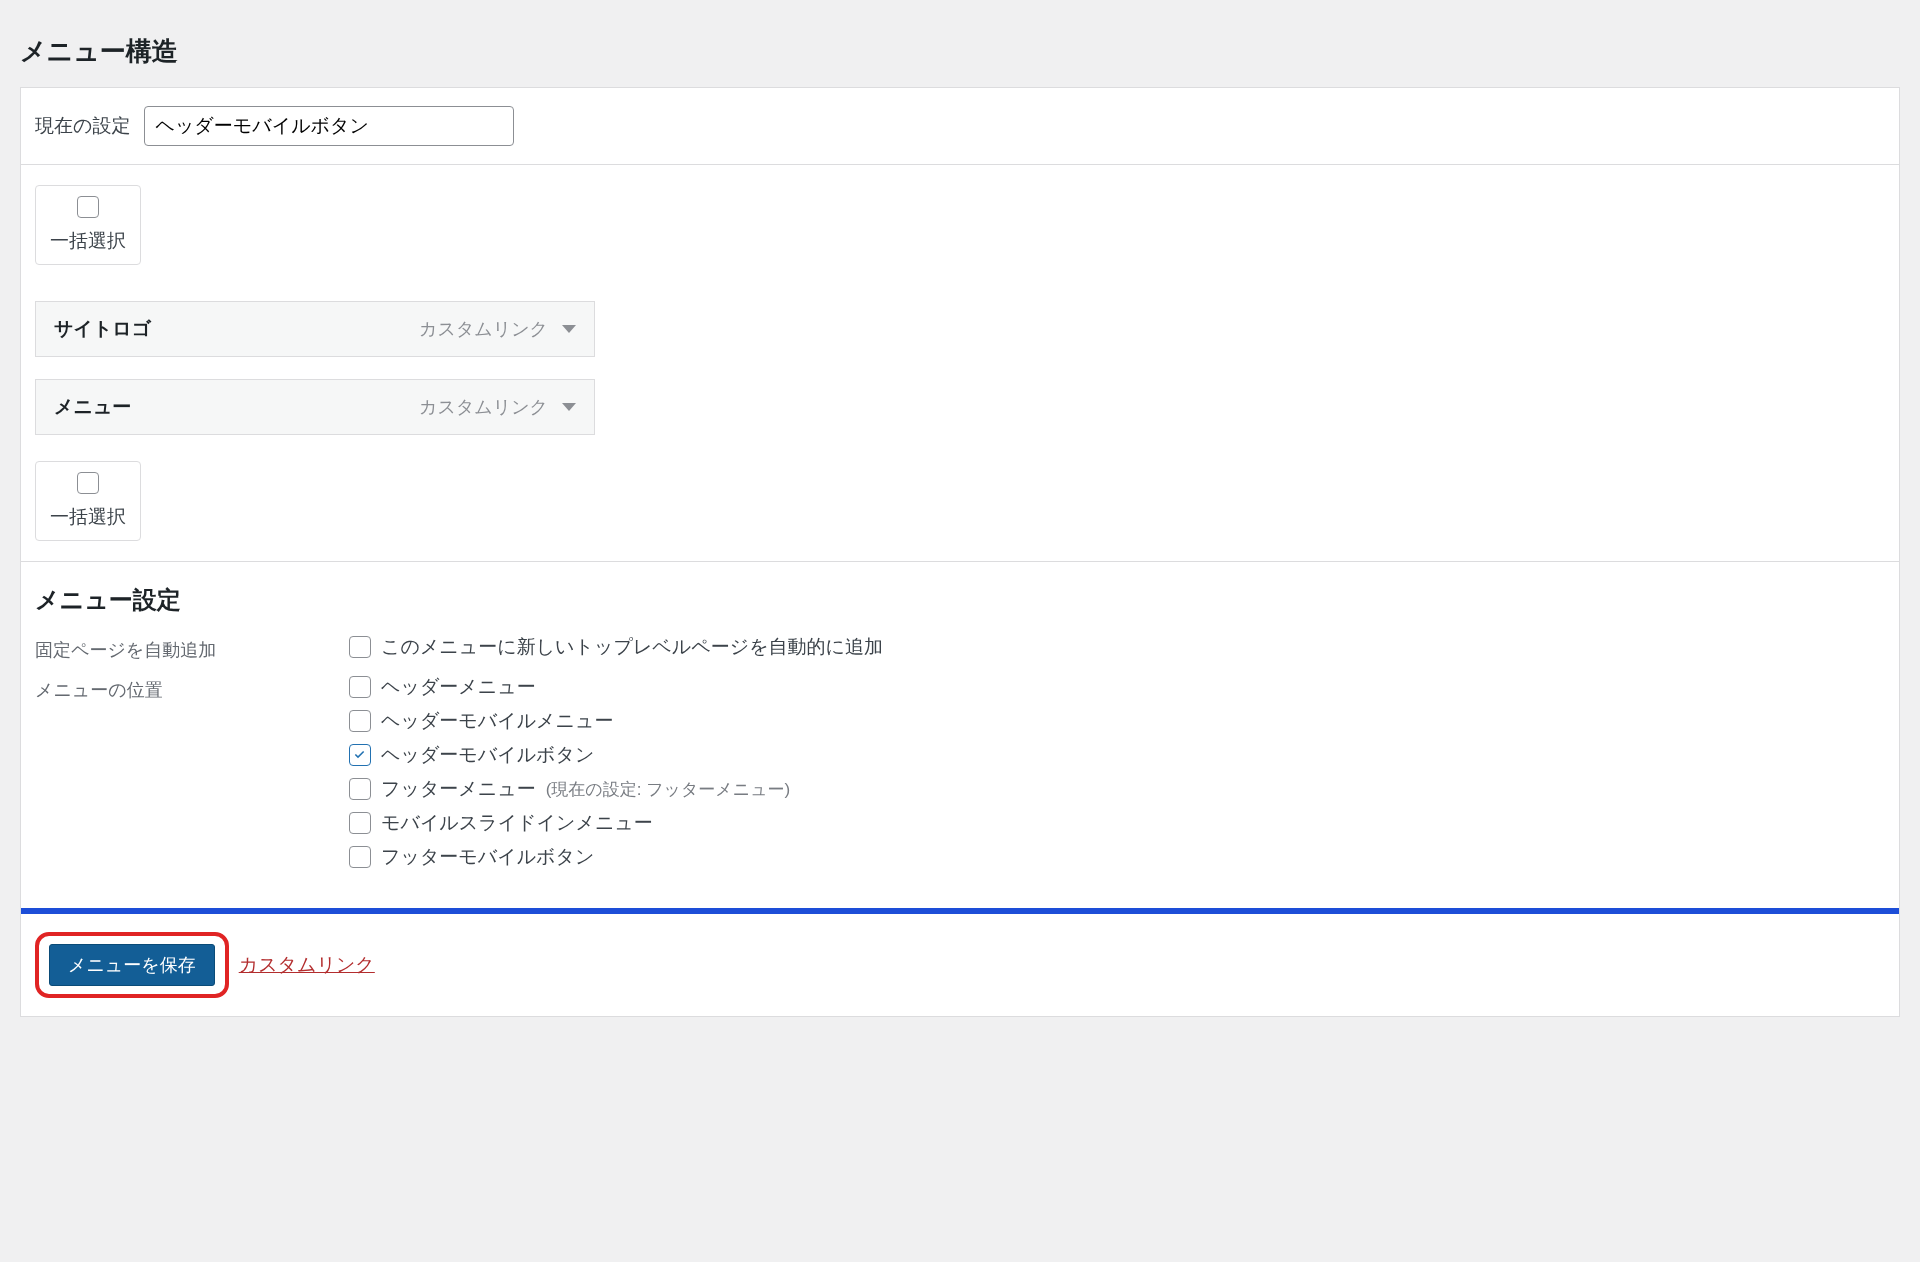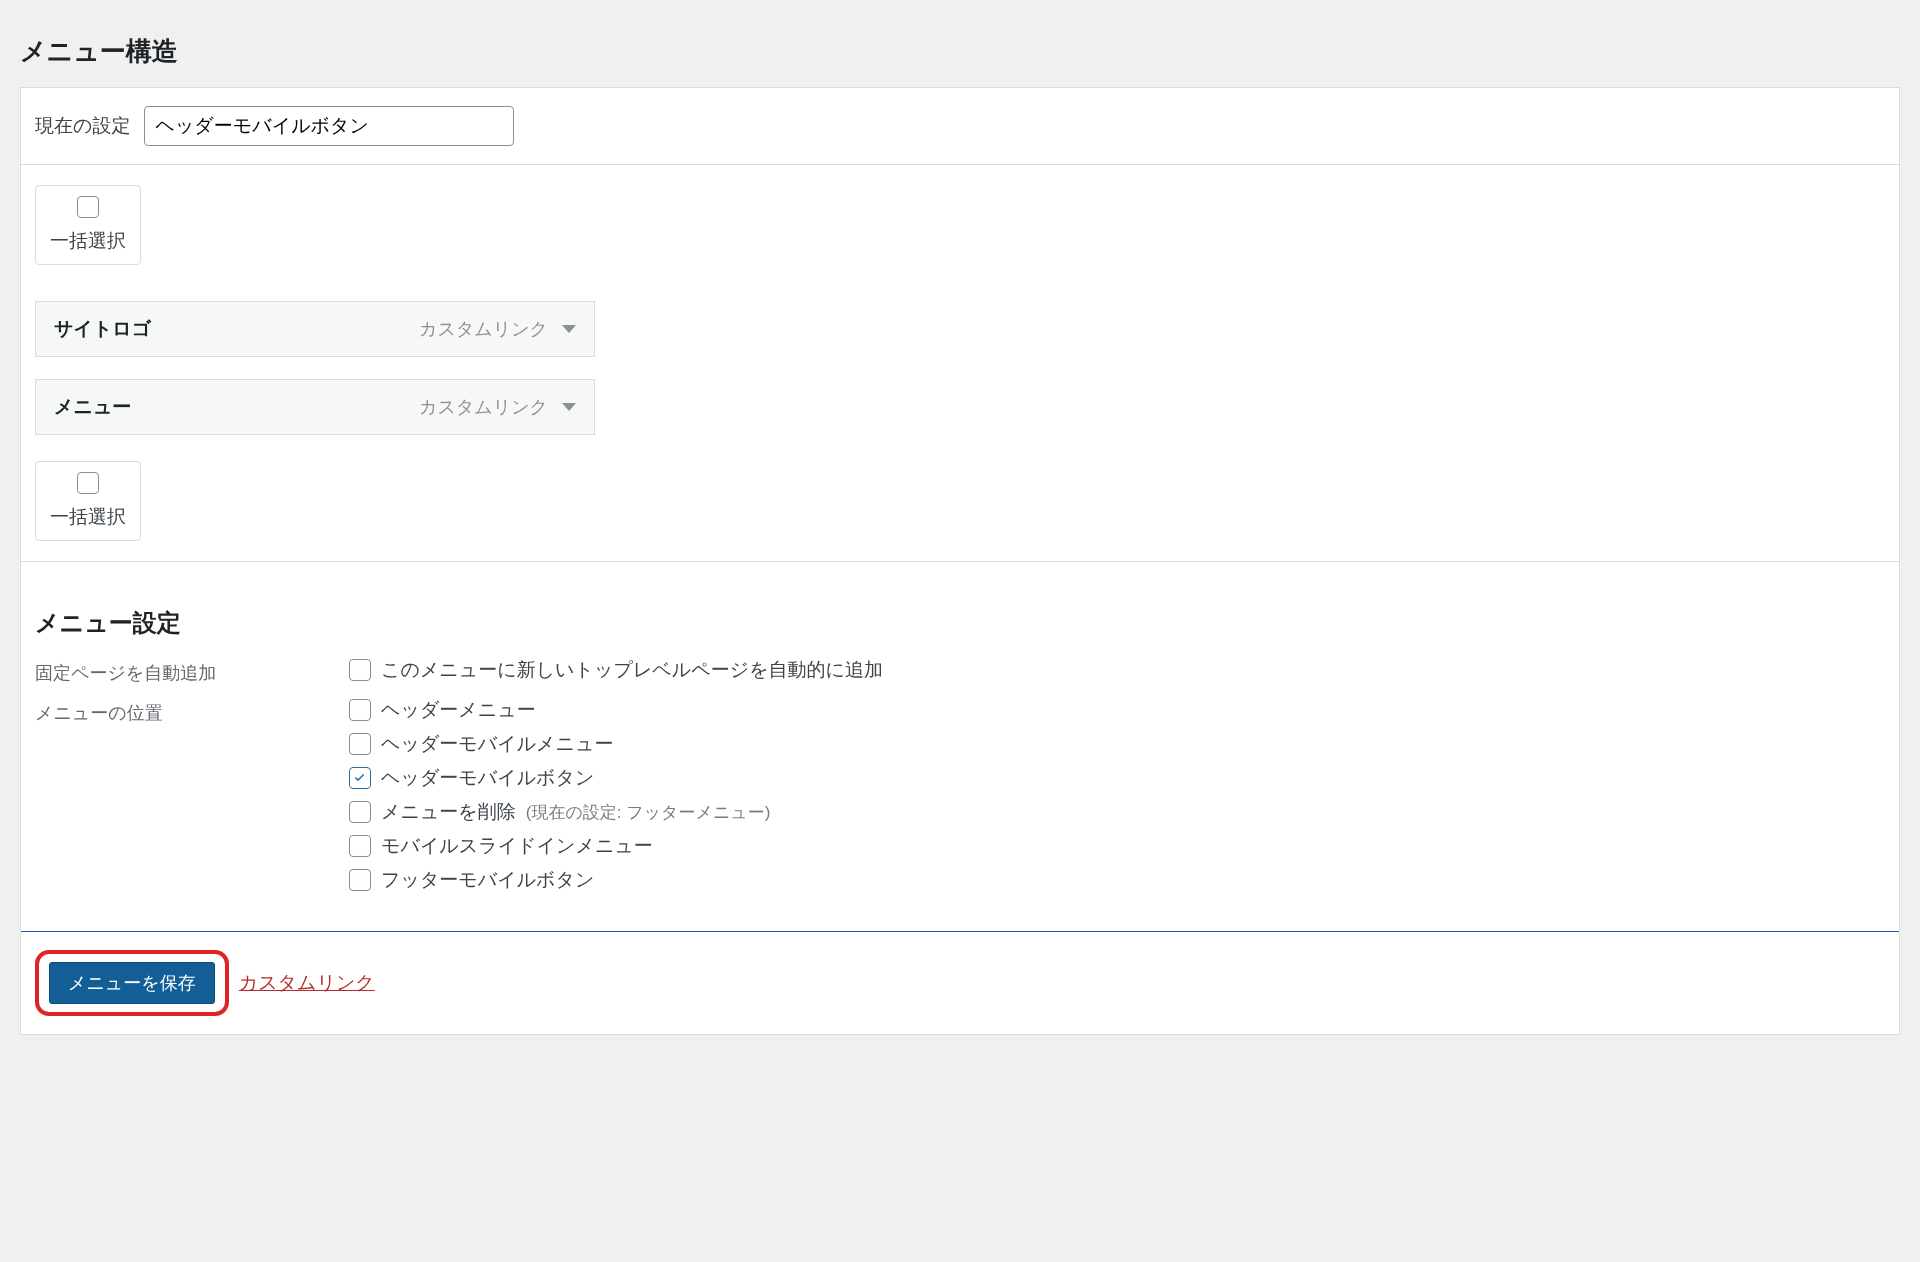--- a/index.html
+++ b/index.html
@@ -105,21 +105,21 @@
   font-size: 18px;
 }
 .tri-down {
   width: 0; height: 0;
   border-left: 7px solid transparent;
   border-right: 7px solid transparent;
   border-top: 8px solid #8c8f94;
 }
 .settings-block {
   border-top: 1px solid #dcdcde;
-  padding: 45px 14px 24px 14px;
+  padding: 22px 14px 24px 14px;
 }
 .settings-title {
   font-size: 24px;
   font-weight: 700;
   margin-bottom: 18px;
 }
 .settings-row {
   display: flex;
   align-items: flex-start;
   margin-bottom: 6px;
@@ -139,21 +139,21 @@
   gap: 10px;
   margin-bottom: 8px;
   font-size: 19px;
   color: #3c434a;
 }
 .check-row .sub {
   color: #787c82;
   font-size: 17px;
 }
 .panel-footer {
-  border-top: 1px solid #1d4ed8;
+  border-top: 6px solid #1d4ed8;
   padding: 18px 14px;
   display: flex;
   align-items: center;
   gap: 10px;
 }
 .save-wrap {
   border: 4px solid #e02424;
   border-radius: 14px;
   padding: 8px 10px;
   display: inline-flex;
@@ -250,21 +250,21 @@
           <label class="check-row">
             <span class="checkbox checked">
                 <svg viewBox="0 0 16 16">
                   <path fill="#2271b1" d="M6 11.2l-3.2-3.2 1.1-1.1L6 9l5.1-5.1 1.1 1.1z"></path>
                 </svg>
               </span>
             <span>ヘッダーモバイルボタン</span>
           </label>
           <label class="check-row">
             <span class="checkbox"></span>
-            <span>メニューを削除</span>
+            <span>フッターメニュー</span>
             <span class="sub">(現在の設定: フッターメニュー)</span>
           </label>
           <label class="check-row">
             <span class="checkbox"></span>
             <span>モバイルスライドインメニュー</span>
           </label>
           <label class="check-row">
             <span class="checkbox"></span>
             <span>フッターモバイルボタン</span>
           </label>

